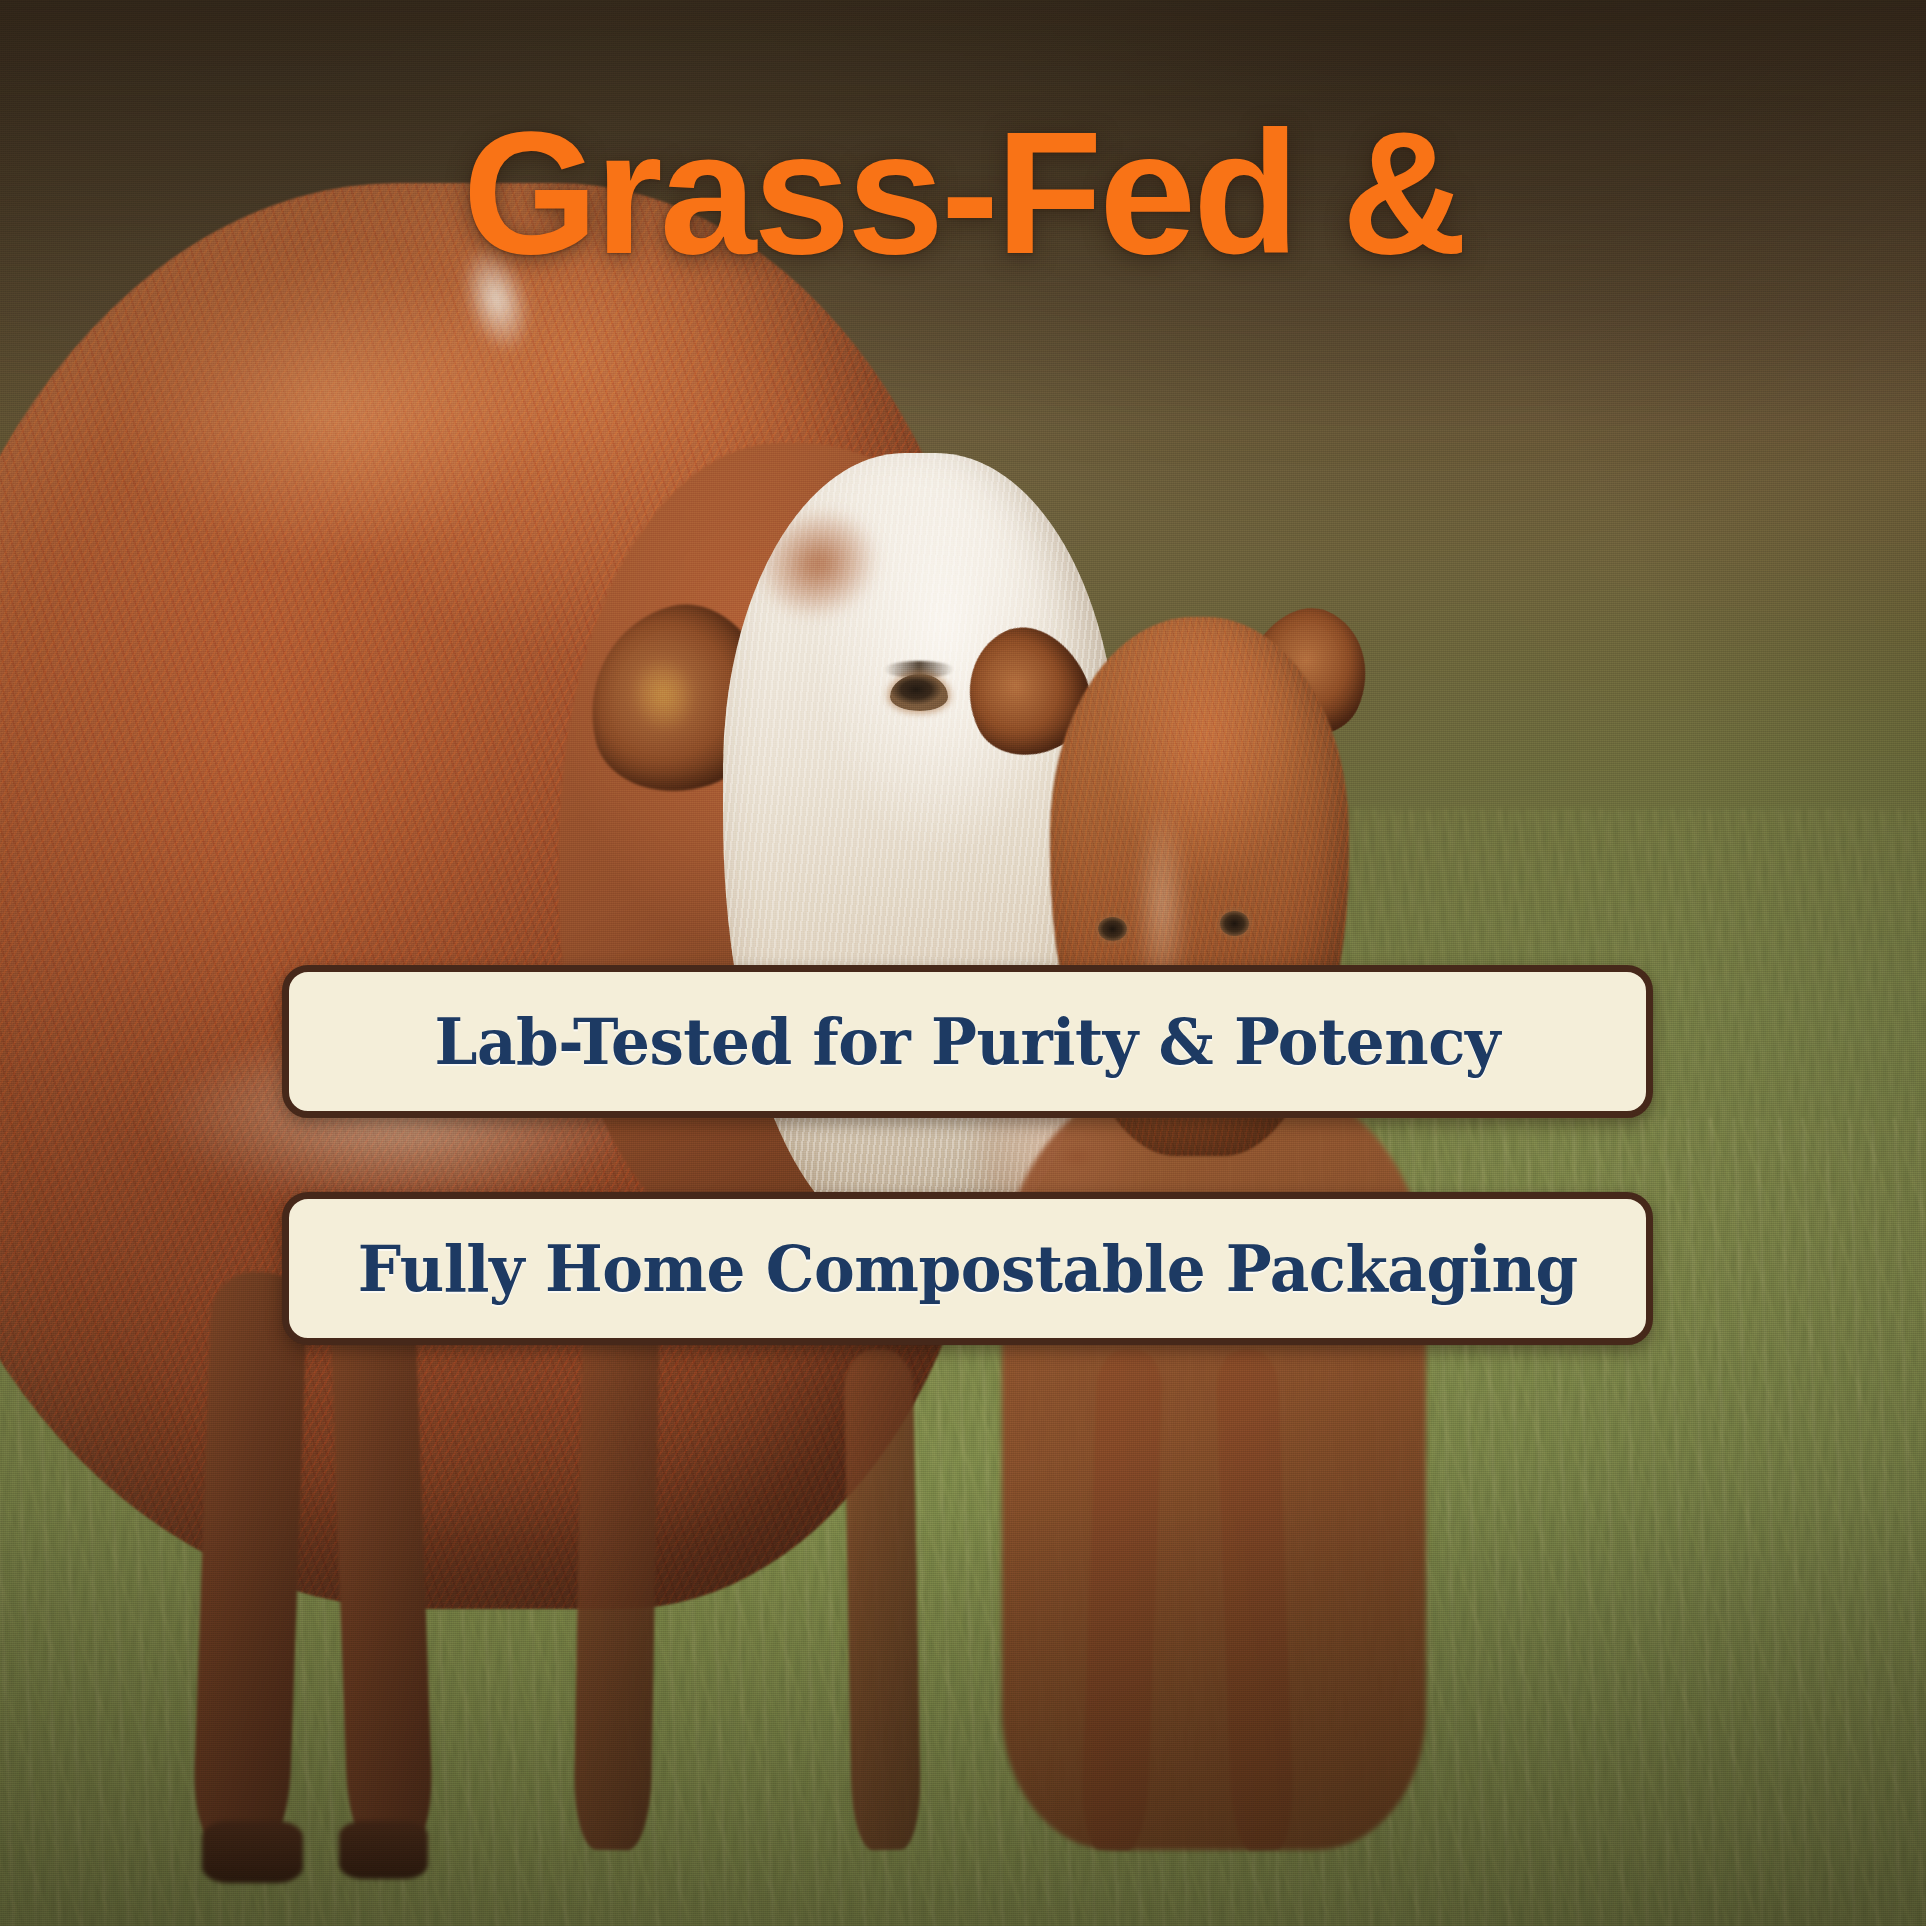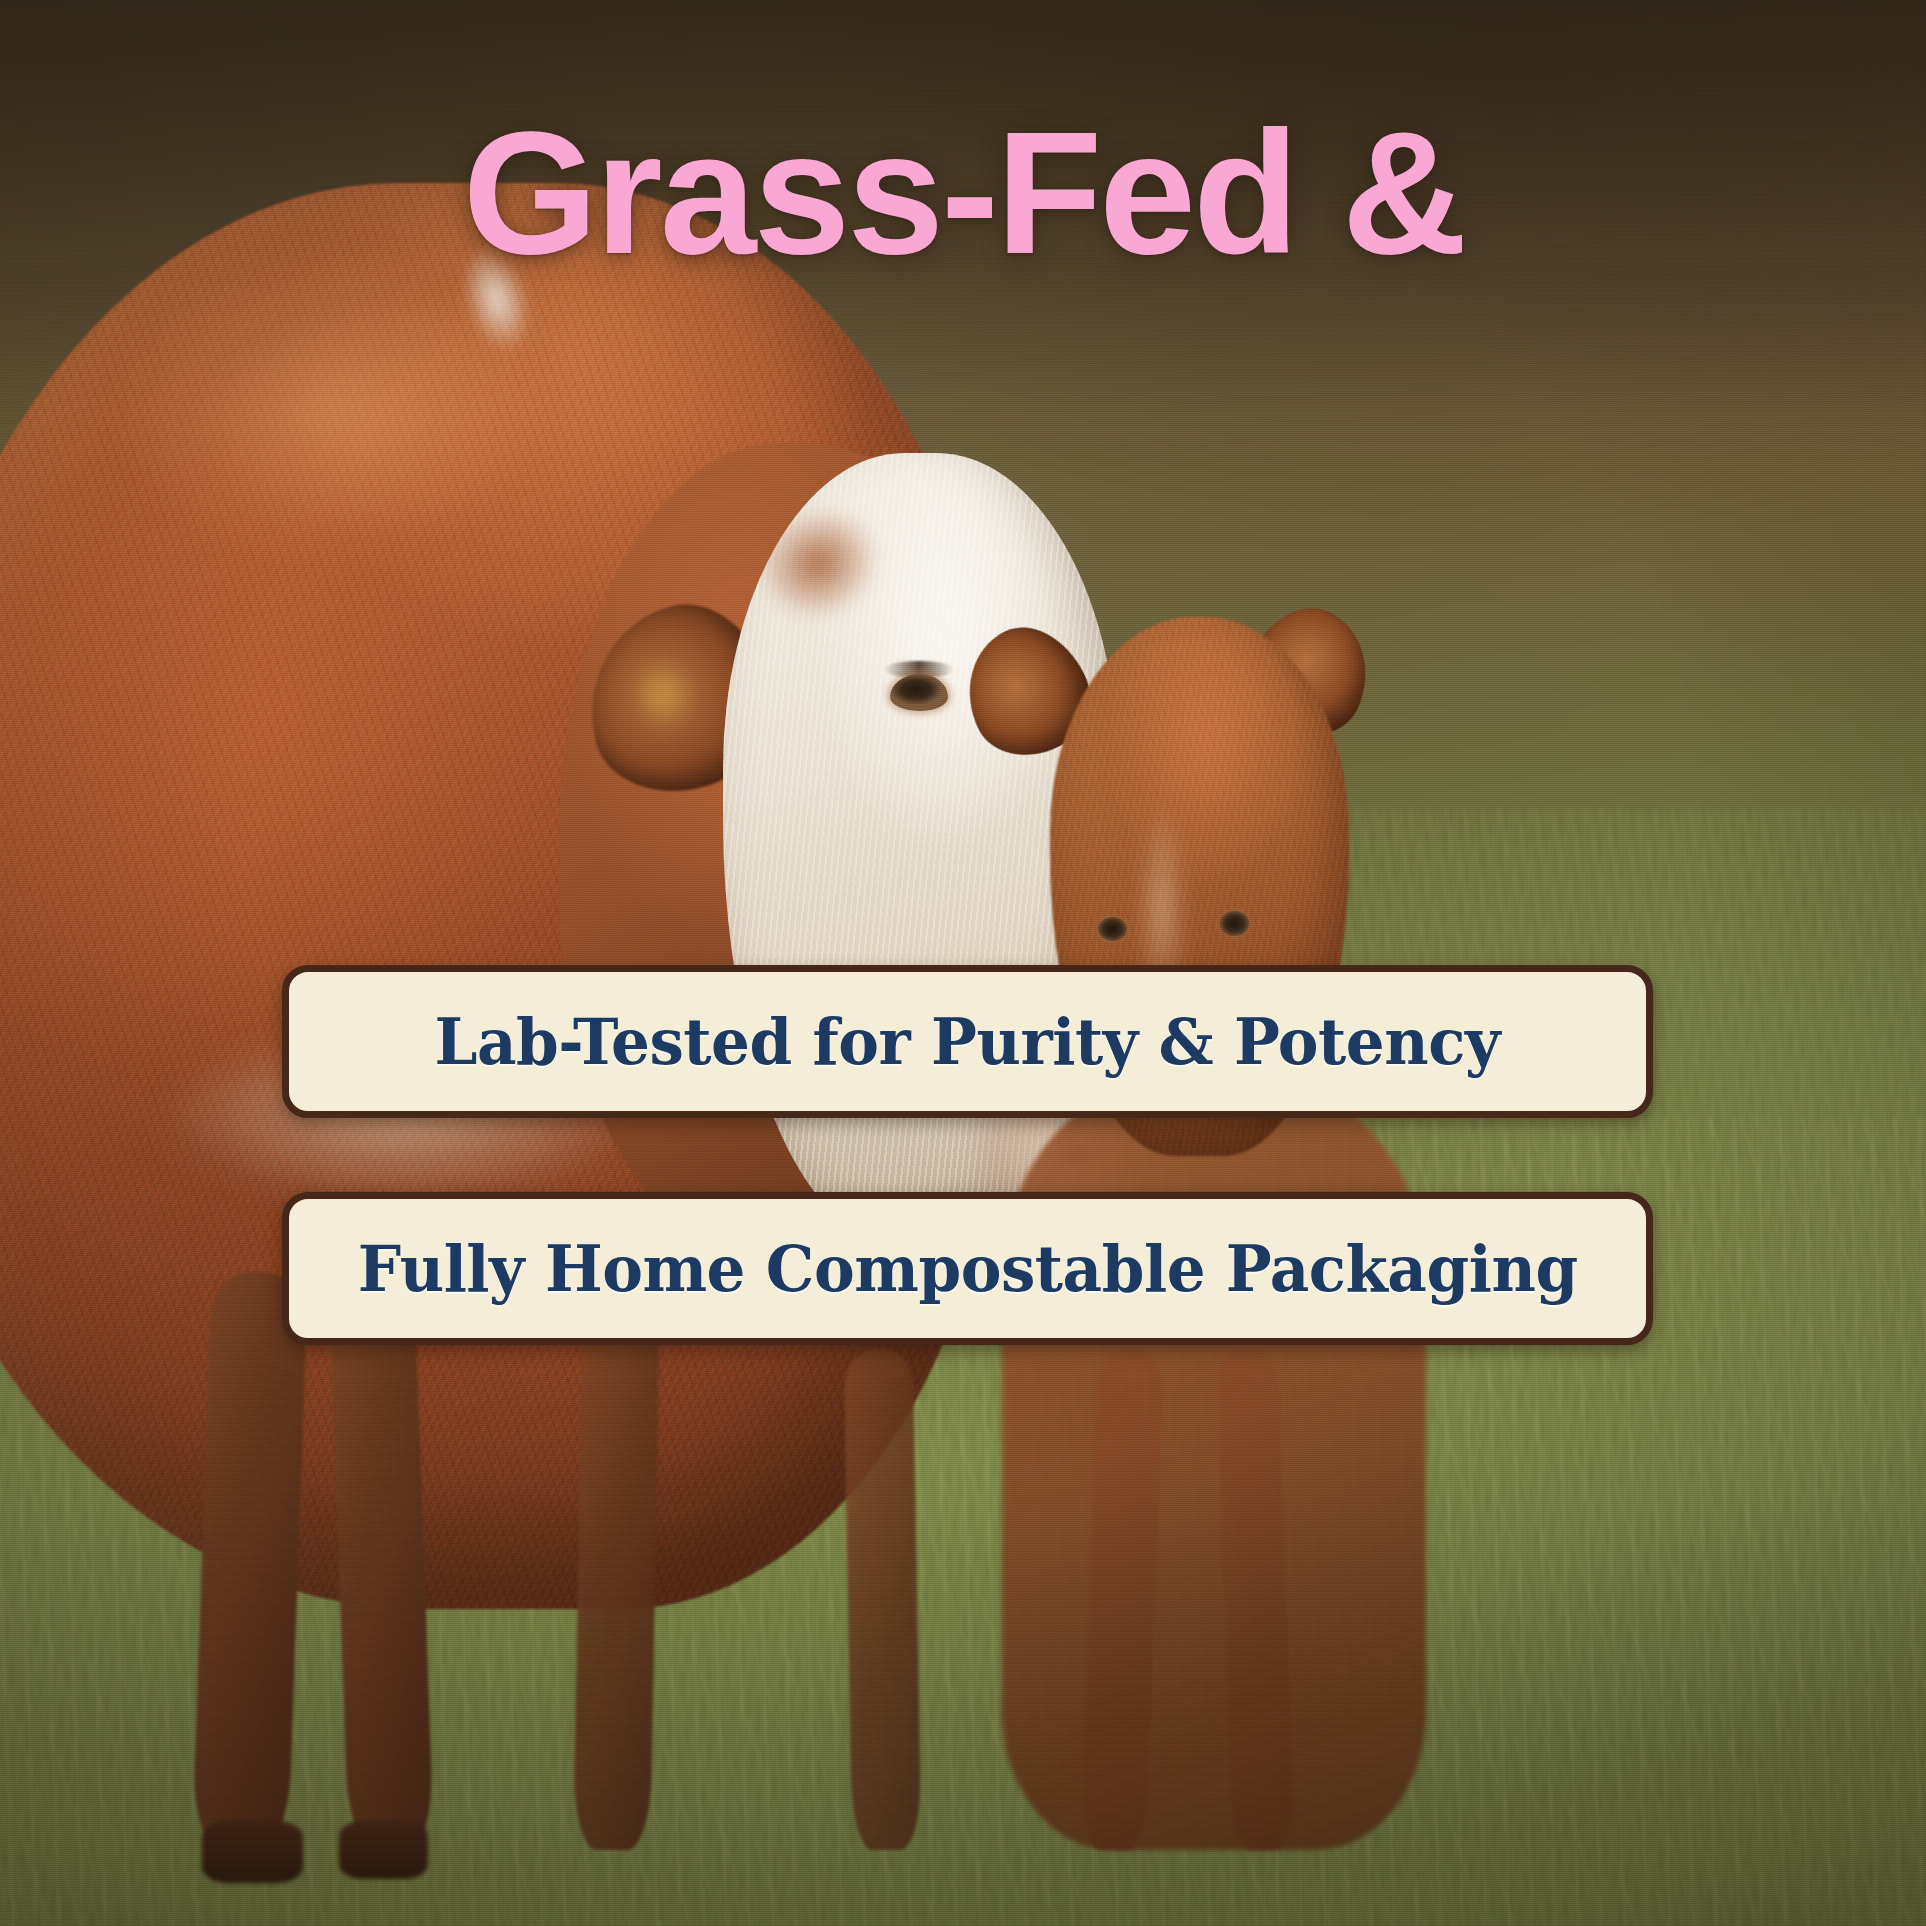--- a/index.html
+++ b/index.html
@@ -246,21 +246,21 @@
       repeating-linear-gradient(0deg, rgba(255,255,255,.5) 0 1px, rgba(0,0,0,.5) 1px 2px),
       repeating-linear-gradient(90deg, rgba(255,255,255,.4) 0 1px, rgba(0,0,0,.4) 1px 2px);
   }
 
   
   .content{ position:absolute; inset:0; }
 
   .headline{
     position:absolute; left:0; right:0; top:103px;
     text-align:center;
-    color:#f9a8d4;
+    color:#f97316;
     font-family:"Liberation Sans", sans-serif;
     font-weight:700;
     font-size:174px;
     line-height:1.03;
     letter-spacing:-3px;
     text-shadow:0 4px 22px rgba(44,28,16,.55), 0 1px 3px rgba(44,28,16,.45);
     padding:0 42px;
   }
   .headline .line{ display:block; white-space:nowrap; }
 

